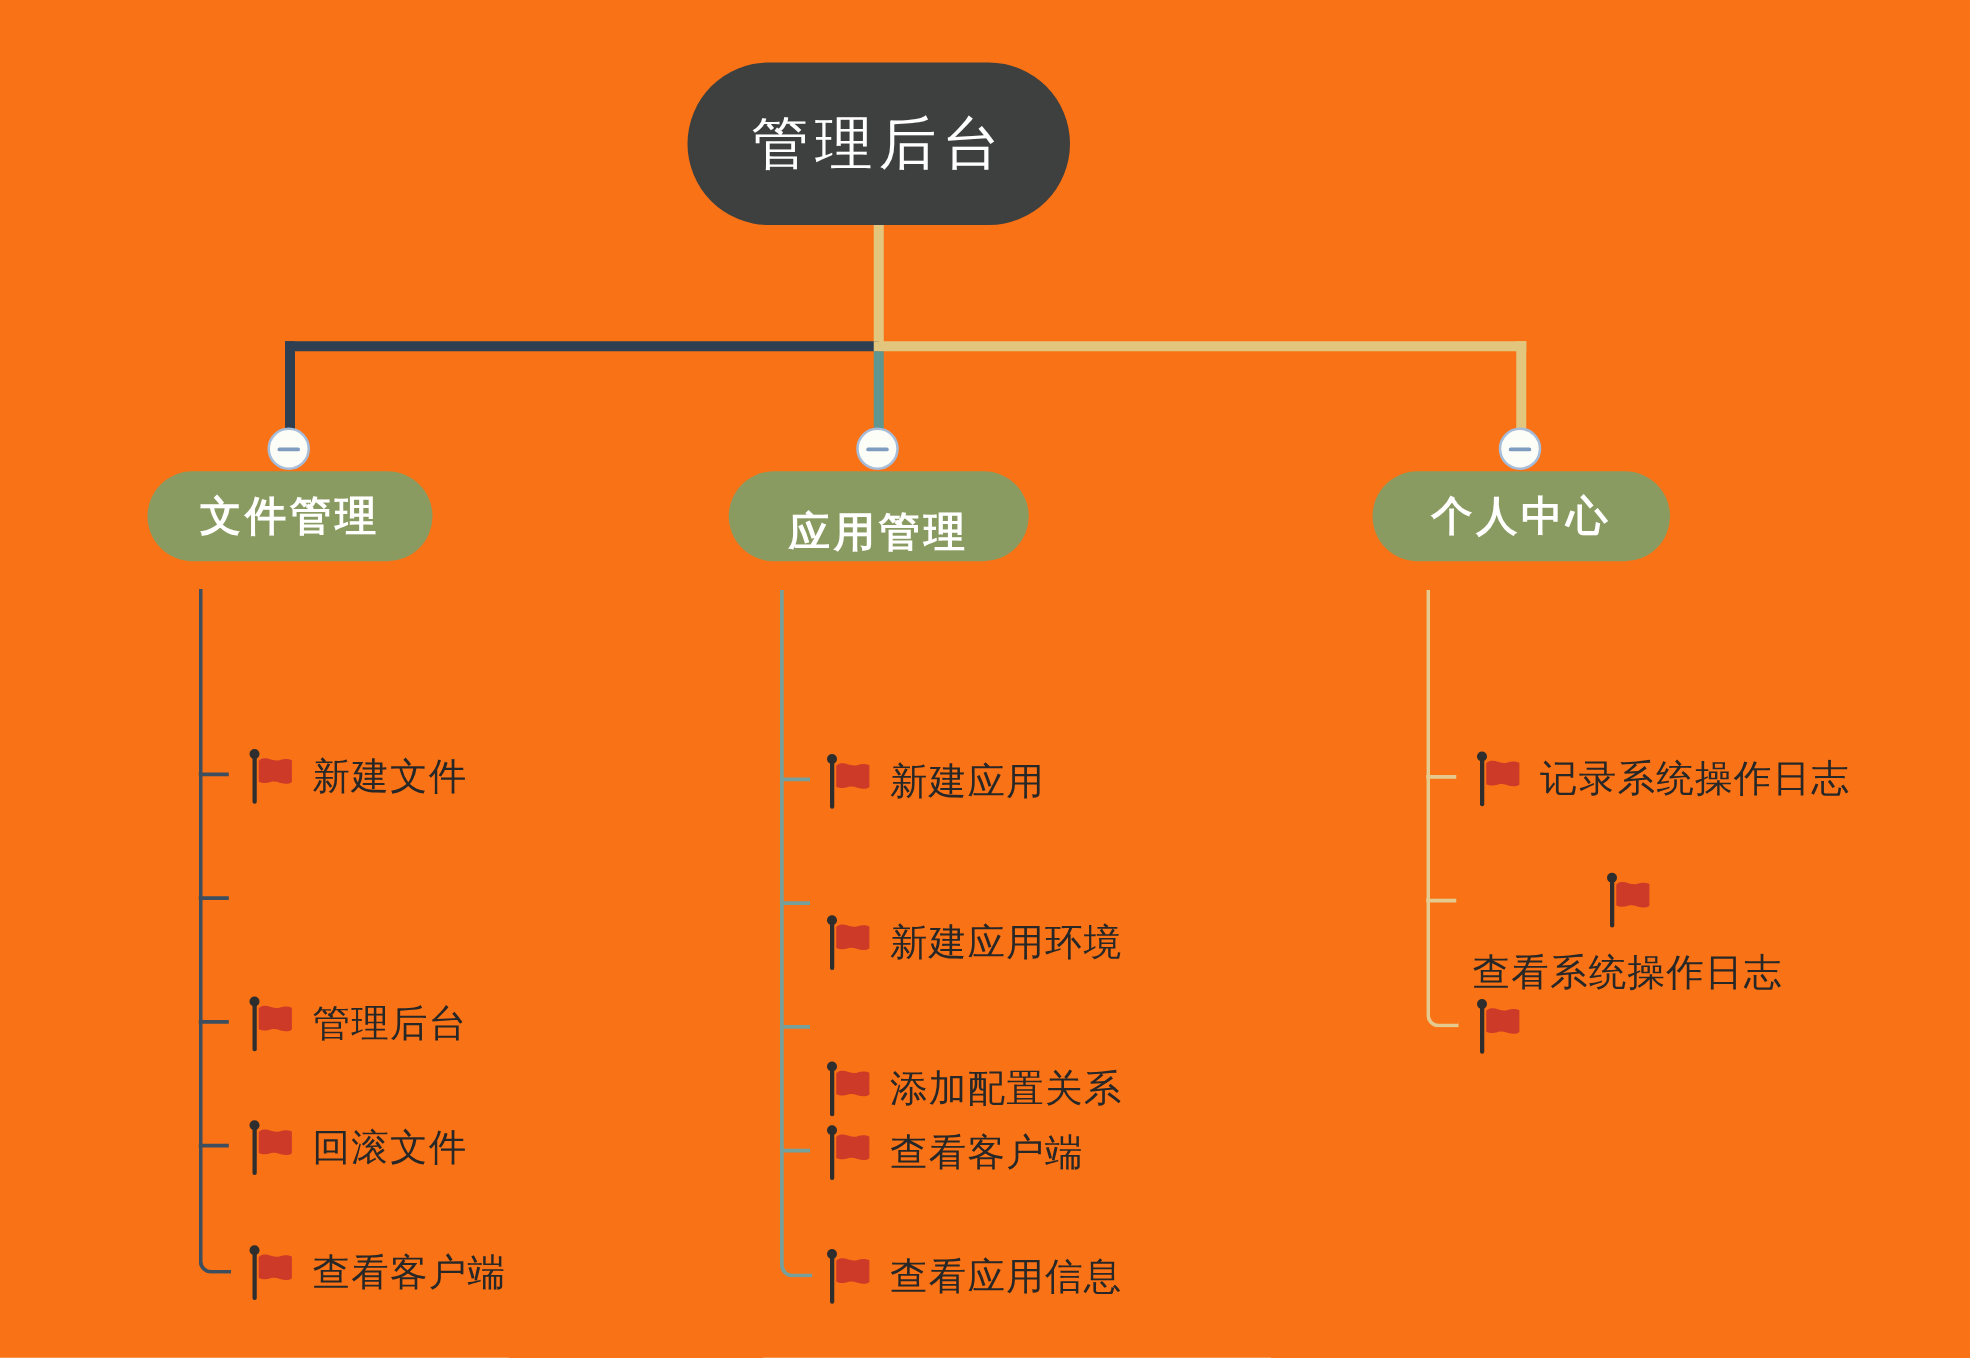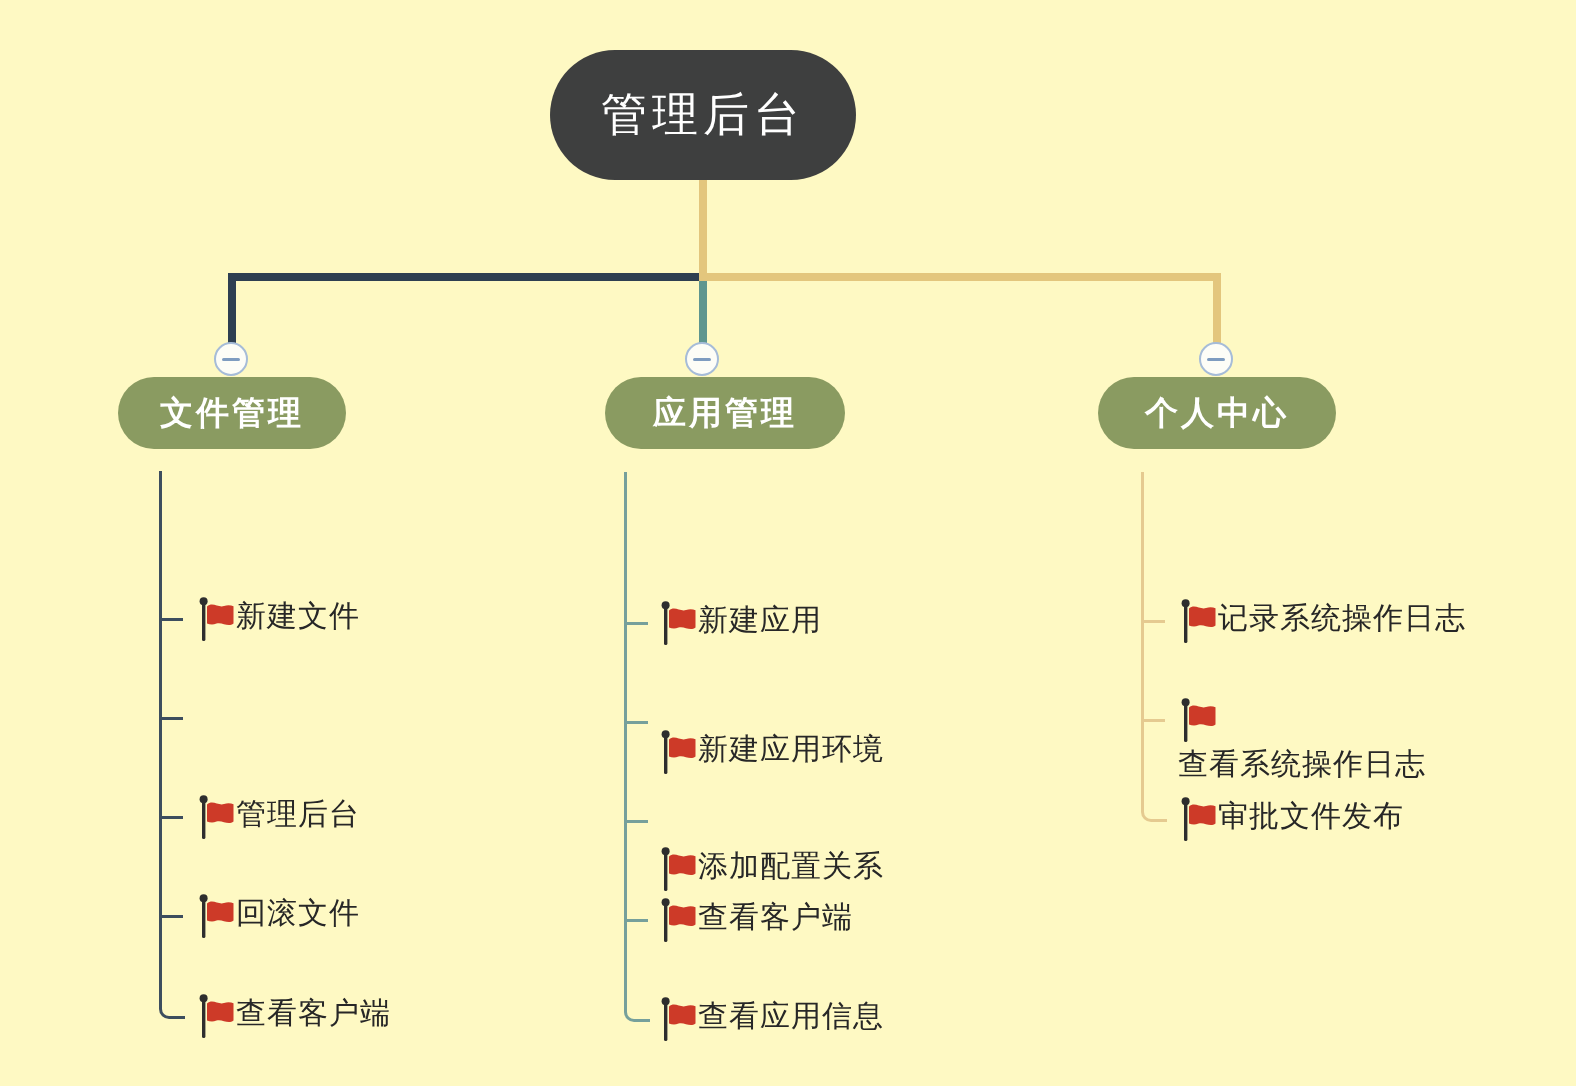--- a/index.html
+++ b/index.html
@@ -3,21 +3,21 @@
 <meta charset="utf-8">
 <style>
   html,body{margin:0;padding:0;}
   body{
     font-family:"Liberation Sans","DejaVu Sans",sans-serif;
     background:#fafaf1;
   }
   .canvas{
     position:relative;
     width:1576px;height:1086px;
-    background:#fef9c3;
+    background:#f97316;
     overflow:hidden;
   }
   
   .node{
     position:absolute;
     display:flex;align-items:center;justify-content:center;
     color:#ffffff;white-space:nowrap;
     box-sizing:border-box;
     cursor:pointer;
   }
@@ -25,21 +25,21 @@
     left:550px;top:50px;width:306px;height:130px;
     background:#3e3f3f;border-radius:65px;
     font-size:46px;letter-spacing:5px;font-weight:500;
   }
   .branch-node{
     background:#8a9b61;border-radius:48px;
     font-size:33px;font-weight:bold;letter-spacing:3px;
     height:72px;
   }
   .branch-1{left:118px;top:377px;width:228px;}
-  .branch-2{left:605px;top:377px;width:240px;}
+  .branch-2{left:583px;top:377px;width:240px;align-items:flex-end;}
   .branch-3{left:1098px;top:377px;width:238px;}
 
   
   .conn{position:absolute;}
   .conn-root-stem{left:699px;top:178px;width:8px;height:103px;background:#e3c67d;}
   .conn-h-left{left:228px;top:273px;width:475px;height:8px;background:#2e3f51;}
   .conn-h-right{left:699px;top:273px;width:522px;height:8px;background:#e3c67d;}
   .conn-drop-1{left:228px;top:273px;width:8px;height:71px;background:#2e3f51;}
   .conn-drop-2{left:699px;top:281px;width:8px;height:63px;background:#5f968f;}
   .conn-drop-3{left:1213px;top:273px;width:8px;height:71px;background:#e3c67d;}
@@ -68,21 +68,21 @@
   .subtree-2{left:624px;top:472px;height:550px;border-color:#76a09b;}
   .subtree-3{left:1141px;top:472px;height:350px;border-color:#e5ca90;}
   .tick{position:absolute;width:24px;height:3px;}
   .tick-c1{left:159px;background:#3d4e5e;}
   .tick-c2{left:624px;background:#76a09b;}
   .tick-c3{left:1141px;background:#e5ca90;}
 
   
   .leaf{
     position:absolute;
-    display:flex;align-items:flex-start;
+    display:flex;align-items:center;gap:14px;
     height:50px;cursor:pointer;
   }
   .leaf svg{width:40px;height:47px;flex:0 0 auto;}
   .leaf .label{
     font-size:30px;color:#272727;letter-spacing:1px;white-space:nowrap;
   }
   .col1{left:196px;}
   .col2{left:658px;}
   .col3{left:1178px;}
   .hidden-defs{position:absolute;width:0;height:0;overflow:hidden;}
@@ -214,16 +214,15 @@
   <div class="leaf col3" style="top:697px;flex-direction:column;">
     <svg>
         <use href="#flag-symbol"></use>
       </svg>
     <span class="label">查看系统操作日志</span>
   </div>
   <div class="leaf col3" style="top:796px;">
     <svg>
         <use href="#flag-symbol"></use>
       </svg>
-    <span class="label">审批文件发布</span>
   </div>
 
 </div>
 
 </body></html>

